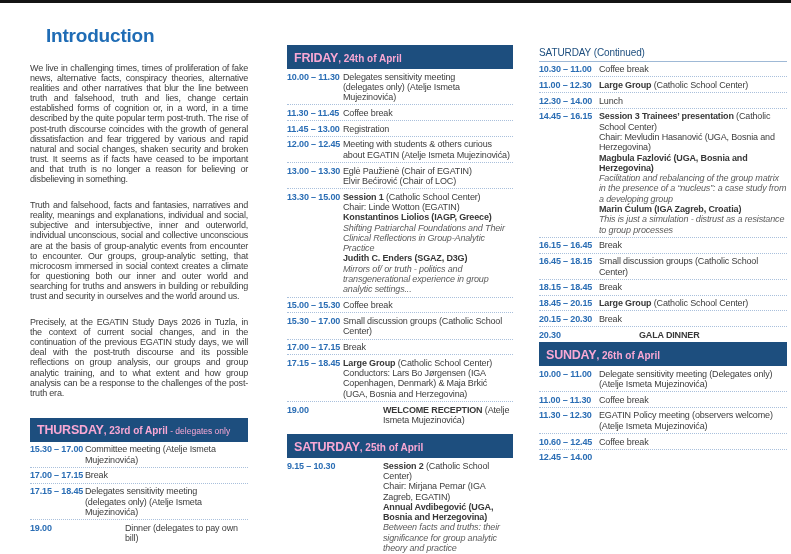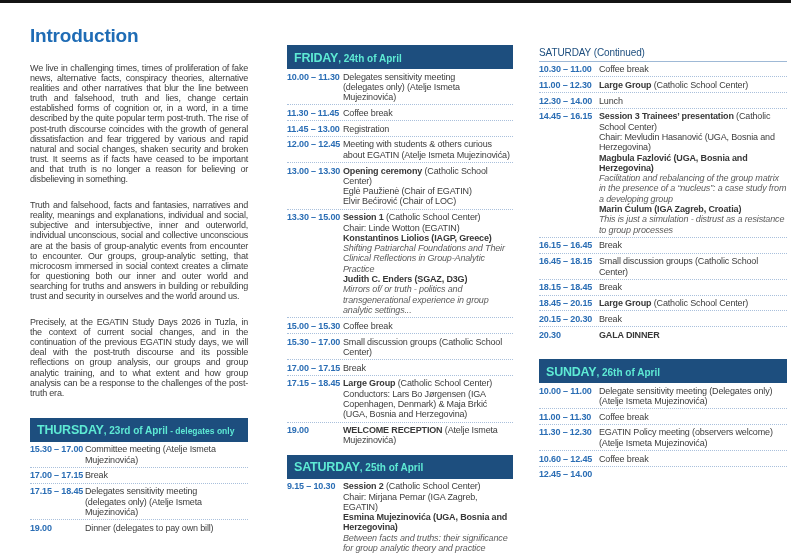--- a/index.html
+++ b/index.html
@@ -8,51 +8,51 @@
     overflow:hidden;font-family:"Liberation Sans",sans-serif;margin:0 auto;
   }
   .topline{position:absolute;top:0;left:0;width:100%;height:3px;background:#141414;}
   .col{position:absolute;top:0;}
   .col1{left:30px;width:218px;}
   .col2{left:287px;width:226px;}
   .col3{left:539px;width:248px;}
 
   
   .intro{margin-top:25px;}
-  .intro-title{font-size:19px;font-weight:bold;color:#1f6cb5;margin:0 0 8px 0;letter-spacing:-0.2px;}
+  .intro-title{font-size:19px;font-weight:bold;color:#1f6cb5;margin:0 0 8px 16px;letter-spacing:-0.2px;}
   .intro p{font-size:9px;line-height:10.1px;letter-spacing:-0.2px;text-align:justify;
     color:#3d3d3d;margin:16px 0 8px 0;}
 
   
-  .day-bar{background:#1d4e7e;color:#5eead4;padding:2.5px 7px 3.5px 7px;white-space:nowrap;overflow:hidden;}
+  .day-bar{background:#1d4e7e;color:#f9a8d4;padding:2.5px 7px 3.5px 7px;white-space:nowrap;overflow:hidden;}
   .day-name{font-size:12.5px;font-weight:bold;letter-spacing:-0.2px;}
   .day-date{font-size:10px;font-weight:bold;}
-  .day-suffix{font-size:8.5px;font-weight:bold;}
+  .day-suffix{font-size:8.5px;font-weight:normal;}
 
   
   .cont-header{font-size:10px;font-weight:normal;color:#1d4e7e;padding-bottom:2.5px;
     border-bottom:1px solid #9fb9d6;letter-spacing:-0.1px;}
 
   
   .rows{width:100%;}
   .srow{display:flex;border-bottom:1px dotted #a9c0dc;padding:2.5px 0 2px 0;}
-  .srow:last-child{border-bottom:none;}
+  .srow:last-child{border-bottom:none;gap:40px;}
   .stime{flex:none;color:#2a6db4;font-weight:bold;font-size:9px;letter-spacing:-0.15px;line-height:10.3px;}
   .col1 .stime{width:55px;}
   .col2 .stime{width:56px;}
   .col3 .stime{width:60px;}
   .sdesc{flex:1;font-size:9px;letter-spacing:-0.15px;color:#3d3d3d;line-height:10.3px;}
   .seg-b{font-weight:bold;color:#383838;}
   .seg-i{font-style:italic;color:#5c5c5c;}
 
   .sec-thursday{margin-top:20px;}
   .sec-friday{margin-top:45px;}
   .sec-saturday{margin-top:7px;}
   .sec-satcont{margin-top:47px;}
-  .sec-sunday{margin-top:17px;}
+  .sec-sunday{}
 </style>
 </head>
 <body>
 
 <div class="page">
   <div class="topline"></div>
 
   <div class="col col1">
     <div class="intro">
       <h1 class="intro-title">Introduction</h1>
@@ -121,21 +121,20 @@
           </div>
           <div class="srow">
             <div class="stime">12.00 – 12.45</div>
             <div class="sdesc">
               <div><span class="seg-n">Meeting with students &amp; others curious about EGATIN (Atelje Ismeta Mujezinovića)</span></div>
             </div>
           </div>
           <div class="srow">
             <div class="stime">13.00 – 13.30</div>
             <div class="sdesc">
-              <div><span class="seg-b">Opening ceremony</span><span class="seg-n"> (Catholic School Center)</span></div>
               <div><span class="seg-n">Eglė Paužienė (Chair of EGATIN)</span></div>
               <div><span class="seg-n">Elvir Bećirović (Chair of LOC)</span></div>
             </div>
           </div>
           <div class="srow">
             <div class="stime">13.30 – 15.00</div>
             <div class="sdesc">
               <div><span class="seg-b">Session 1</span><span class="seg-n"> (Catholic School Center)</span></div>
               <div><span class="seg-n">Chair: Linde Wotton (EGATIN)</span></div>
               <div><span class="seg-b">Konstantinos Liolios (IAGP, Greece)</span></div>
@@ -180,21 +179,21 @@
     <div class="sec-saturday">
       <div class="day-bar">
         <span class="day-name">SATURDAY</span><span class="day-date">, 25th of April</span>
       </div>
       <div class="rows">
           <div class="srow">
             <div class="stime">9.15 – 10.30</div>
             <div class="sdesc">
               <div><span class="seg-b">Session 2</span><span class="seg-n"> (Catholic School Center)</span></div>
               <div><span class="seg-n">Chair: Mirjana Pernar (IGA Zagreb, EGATIN)</span></div>
-              <div><span class="seg-b">Esmina Mujezinovića (UGA, Bosnia and Herzegovina)</span></div>
+              <div><span class="seg-b">Annual Avdibegović (UGA, Bosnia and Herzegovina)</span></div>
               <div><span class="seg-i">Between facts and truths: their significance for group analytic theory and practice</span></div>
               <div><span class="seg-b">Kristian Valbak , Linde Wotton &amp; Stefan Trbojević (EGATIN)</span></div>
             </div>
           </div>
         </div>
     </div>
   </div>
 
   <div class="col col3">
     <div class="sec-satcont">

